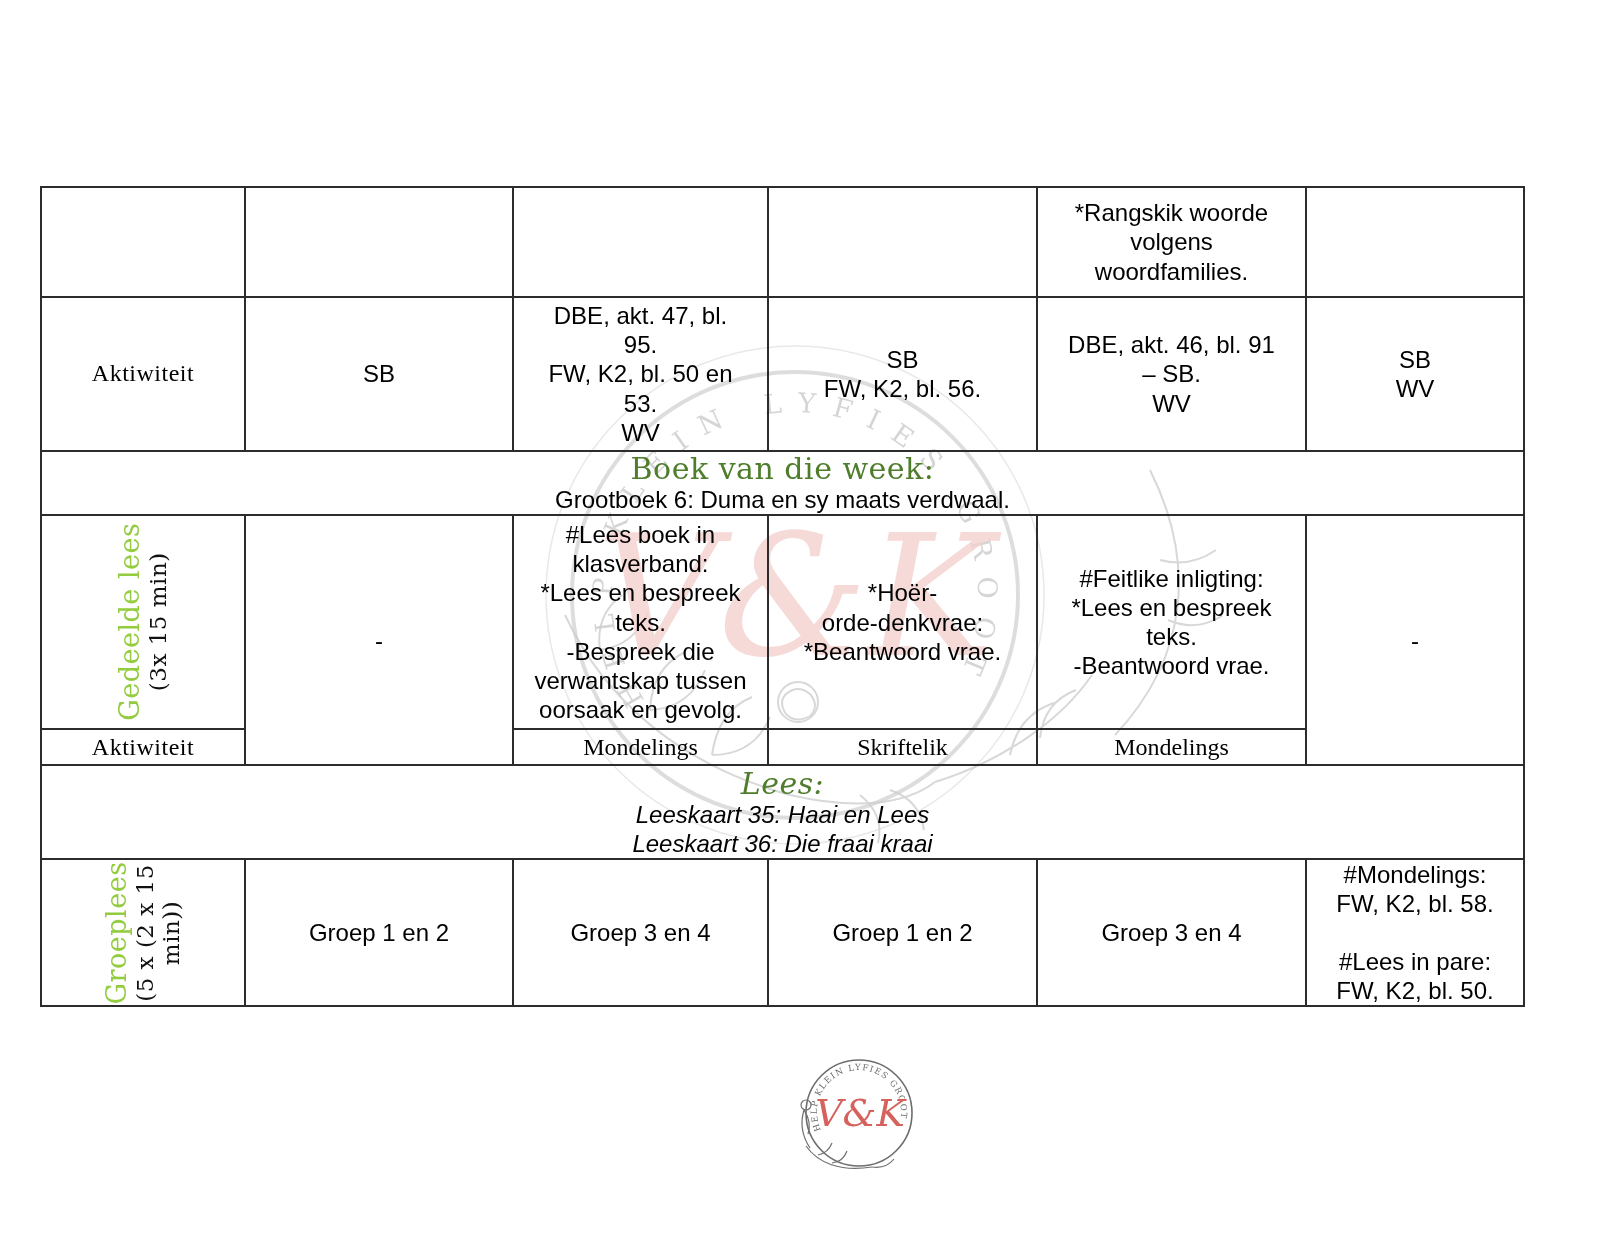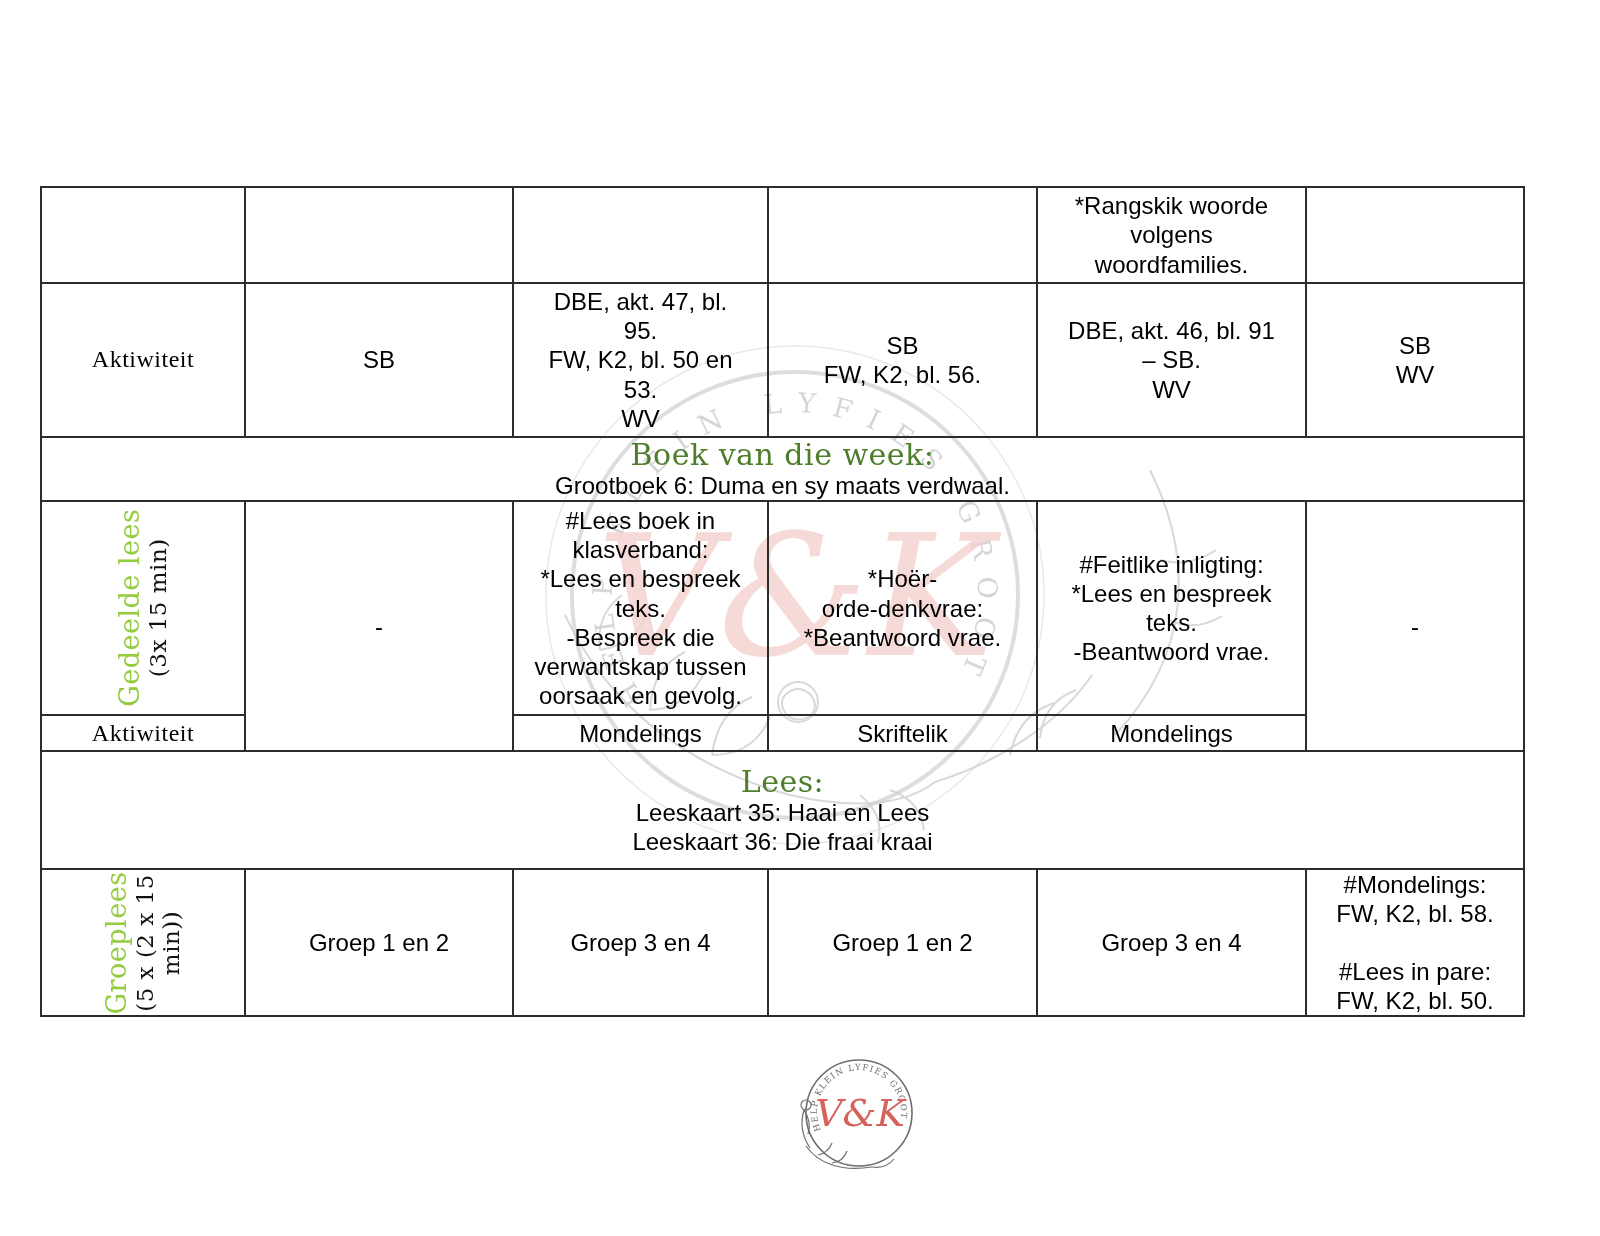--- a/index.html
+++ b/index.html
@@ -7,29 +7,29 @@
   body { position:relative; font-family:"Liberation Sans", sans-serif; color:#000; }
 
   
   .wm-layer { position:absolute; left:0; top:0; width:1600px; height:1236px; z-index:1; pointer-events:none; }
 
   
   .tbl-wrap { position:absolute; left:40px; top:186px; z-index:2; }
   table.plan { border-collapse:collapse; table-layout:fixed; width:1483px; background:transparent; }
   table.plan td { border:2px solid #2c2c2c; text-align:center; vertical-align:middle;
                   font-size:24px; line-height:1.21; padding:0 8px; background:transparent; }
-  tr.r1 { height:96px; } tr.r2 { height:154px; } tr.r3 { height:64px; }
-  tr.r4 { height:214px; } tr.r5 { height:36px; }  tr.r6 { height:118px; } tr.r7 { height:146px; }
+  tr.r1 { height:110px; } tr.r2 { height:154px; } tr.r3 { height:64px; }
+  tr.r4 { height:214px; } tr.r5 { height:36px; }  tr.r6 { height:94px;font-style:italic; } tr.r7 { height:146px; }
 
   .pre { white-space:pre-line; }
   .bold { font-weight:normal; }
   .fancy { font-family:"DejaVu Serif", serif; letter-spacing:0.5px; }
   .lbl { font-size:26px;font-family:Liberation Serif, serif; }
   .green-head { color:#4e7d2c; font-size:30px; line-height:1.1; }
-  .mode { font-size:24px; line-height:30px; }
+  .mode { font-size:24px; line-height:30px;font-family:Liberation Serif, serif; }
   td.tight { padding:0 26px; }
   td.top { vertical-align:top; padding-top:6px; }
 
   
   .vcell { height:100%; display:flex; align-items:center; justify-content:center; overflow:visible; }
   .vrot { transform:rotate(-90deg); text-align:center; }
   .vrot.wide { white-space:nowrap; }
   .vrot.narrow { width:158px; }
   .vlabel { color:#93cc3f; font-size:27px; line-height:1.15; }
   .vsub { color:#111; font-size:23px; line-height:1.15; }

